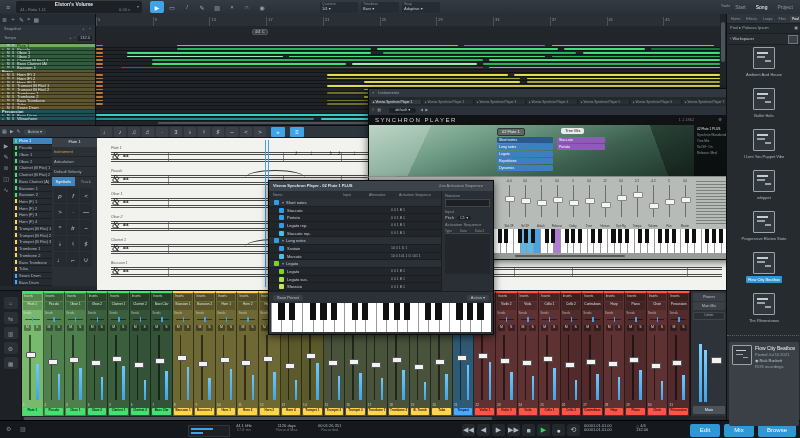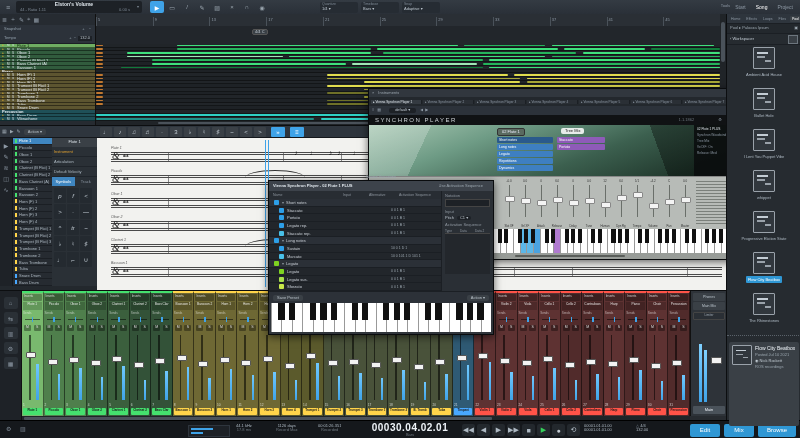--- a/index.html
+++ b/index.html
@@ -1325,24 +1325,20 @@
       <div class="tt" style="color:#6d767e;">17.8 ms</div>
     </div>
     <div class="ab" style="left:276px;top:3px;text-align:center;">
       <div class="tt" style="color:#aeb9c3;">1126 days</div>
       <div class="tt" style="color:#6d767e;">Record Max</div>
     </div>
     <div class="ab" style="left:318px;top:3px;text-align:center;">
       <div class="tt" style="color:#aeb9c3;">00:01:26.351</div>
       <div class="tt" style="color:#6d767e;">Recorded</div>
     </div>
-    <div class="ab" style="left:362px;top:1px;width:96px;text-align:center;">
-      <div style="font-size:10px;font-weight:bold;color:#eef3f8;letter-spacing:0.5px;">00030.04.02.01</div>
-      <div class="tt" style="color:#6d767e;">Bars</div>
-    </div>
     <div class="ab row" id="tr-buttons" style="left:462px;top:3px;height:12px;gap:2px;">
         <div style="width: 13px; height: 12px; display: flex; align-items: center; justify-content: center; font-size: 7px; color: rgb(174, 185, 195); background: rgb(35, 40, 45); border-radius: 2px;">◀◀</div>
         <div style="width: 13px; height: 12px; display: flex; align-items: center; justify-content: center; font-size: 7px; color: rgb(174, 185, 195); background: rgb(35, 40, 45); border-radius: 2px;">◀</div>
         <div style="width: 13px; height: 12px; display: flex; align-items: center; justify-content: center; font-size: 7px; color: rgb(174, 185, 195); background: rgb(35, 40, 45); border-radius: 2px;">▶</div>
         <div style="width: 13px; height: 12px; display: flex; align-items: center; justify-content: center; font-size: 7px; color: rgb(174, 185, 195); background: rgb(35, 40, 45); border-radius: 2px;">▶▶</div>
         <div style="width: 13px; height: 12px; display: flex; align-items: center; justify-content: center; font-size: 7px; color: rgb(174, 185, 195); background: rgb(35, 40, 45); border-radius: 2px;">■</div>
         <div style="width: 13px; height: 12px; display: flex; align-items: center; justify-content: center; font-size: 7px; color: rgb(53, 208, 90); background: rgb(35, 40, 45); border-radius: 2px;">▶</div>
         <div style="width: 13px; height: 12px; display: flex; align-items: center; justify-content: center; font-size: 7px; color: rgb(197, 204, 211); background: rgb(35, 40, 45); border-radius: 2px;">●</div>
         <div style="width: 13px; height: 12px; display: flex; align-items: center; justify-content: center; font-size: 7px; color: rgb(174, 185, 195); background: rgb(35, 40, 45); border-radius: 2px;">⟲</div>
       </div>

